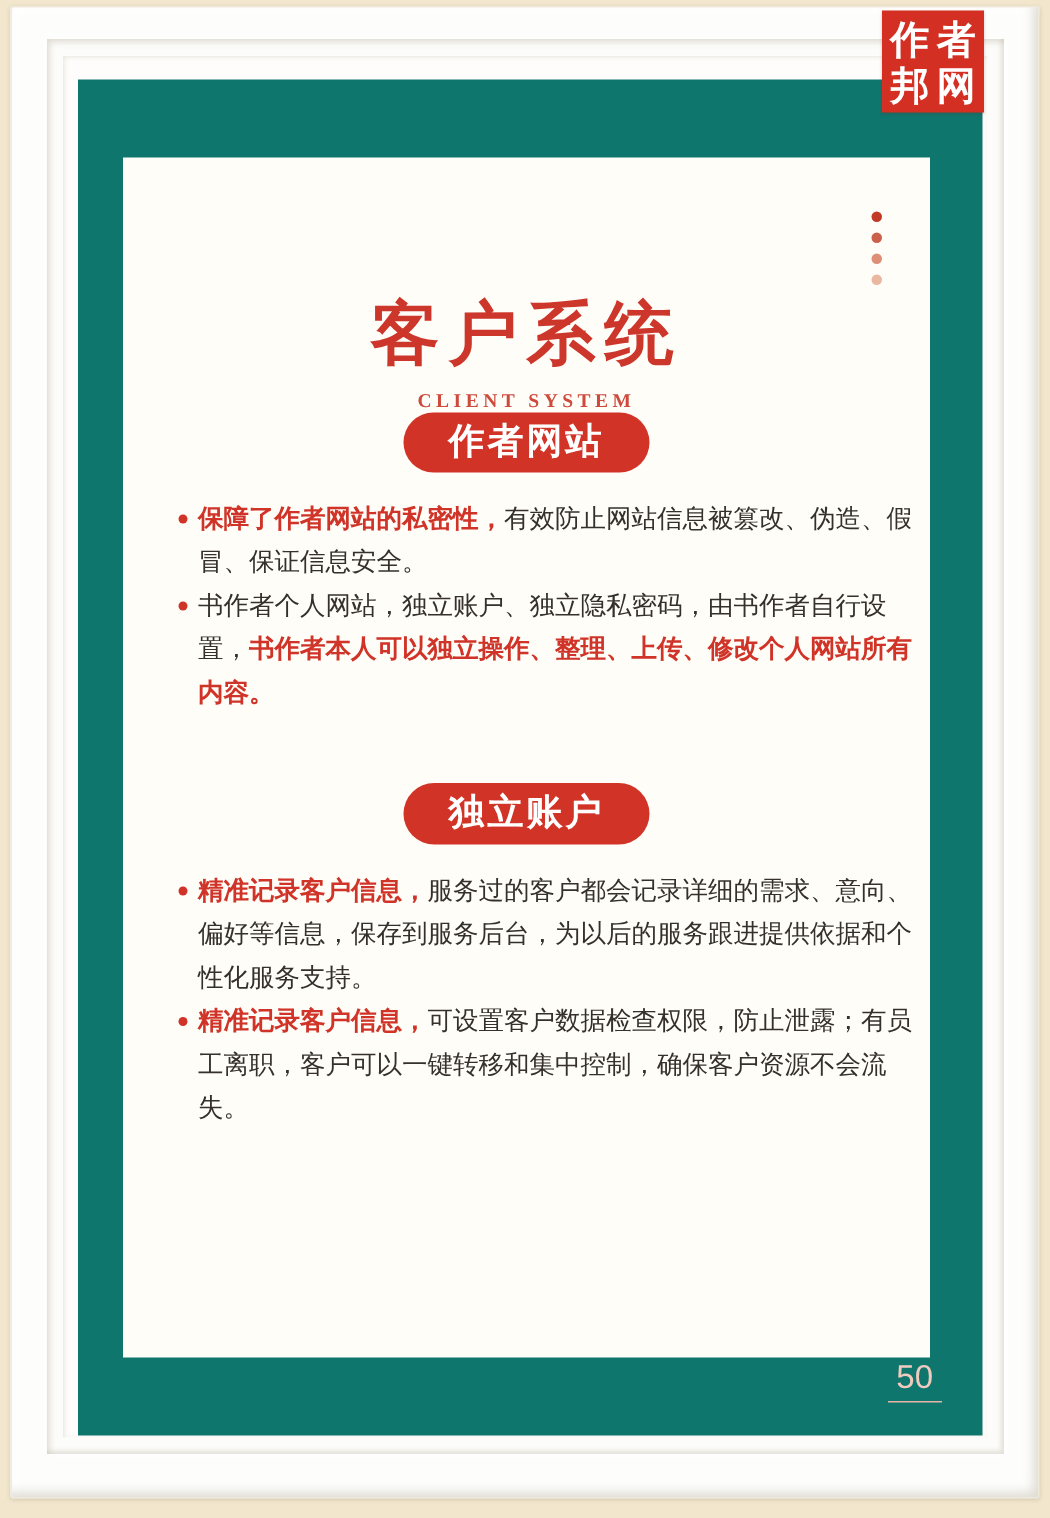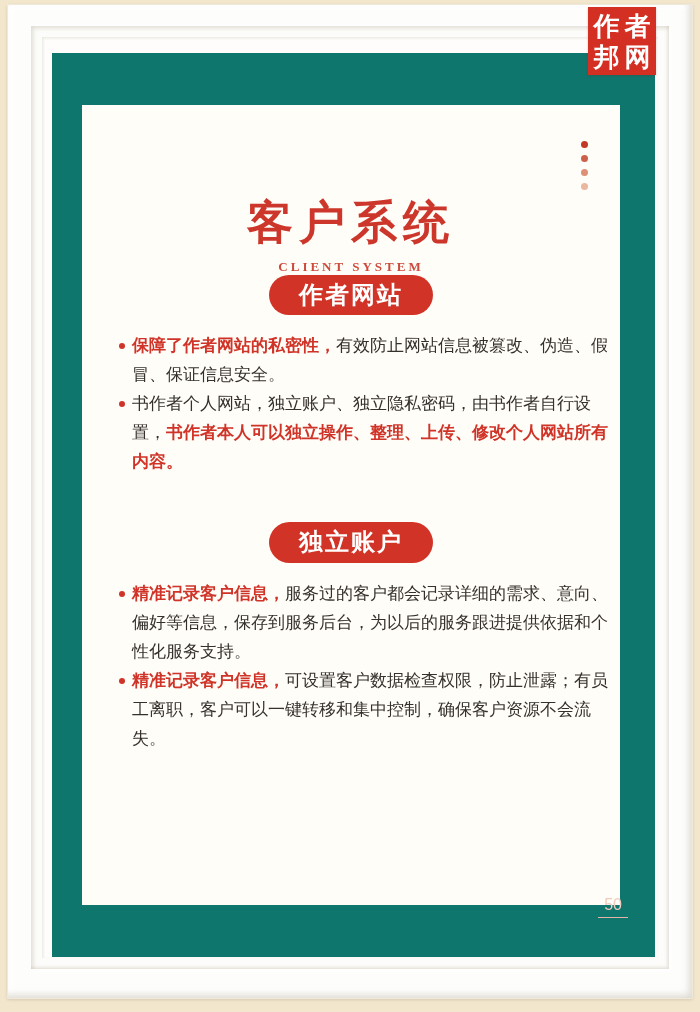--- a/index.html
+++ b/index.html
@@ -83,22 +83,22 @@
   }
   ul.bullets li{position:relative;padding-left:13px;}
   ul.bullets .dot{
     position:absolute;left:0;top:12px;width:6px;height:6px;
     border-radius:50%;background:#d03428;
   }
   .plain{color:#35302b;}
   .em{color:#d03428;font-weight:700;}
   
   .page-num{
-    position:absolute;right:27px;bottom:39px;z-index:5;
-    color:#efcabe;font-size:16px;text-align:center;
+    position:absolute;right:27px;bottom:22px;z-index:5;
+    color:#efcabe;font-size:22px;text-align:center;
     padding:0 6px 3px 6px;border-bottom:1px solid #e7b3a6;
   }
 </style>
 </head>
 <body>
 
 <div class="frame">
   <div class="frame-inner">
     <div class="mat"></div>
   </div>

